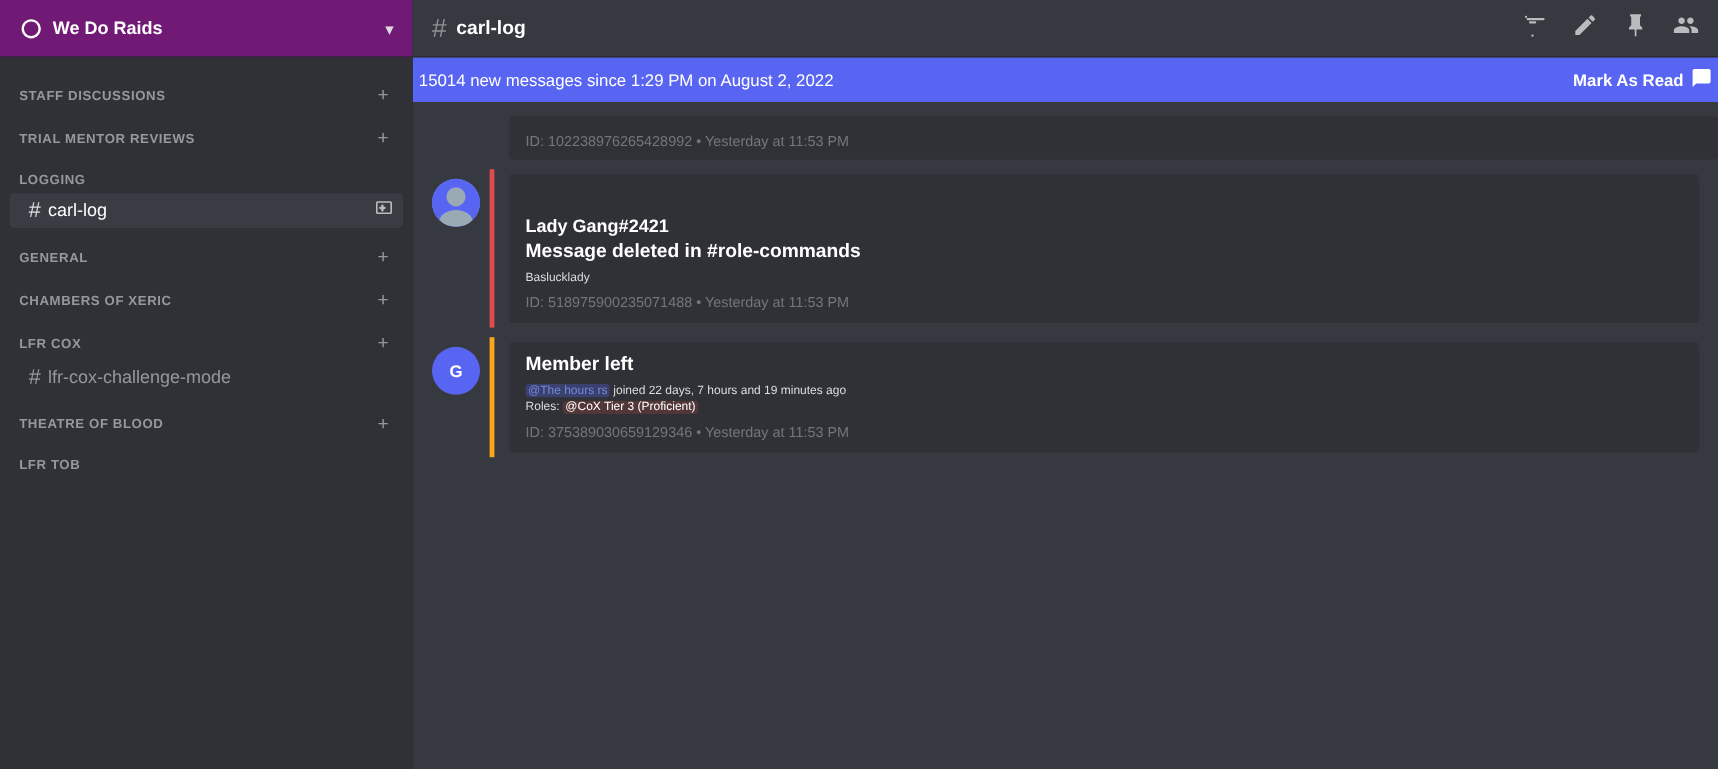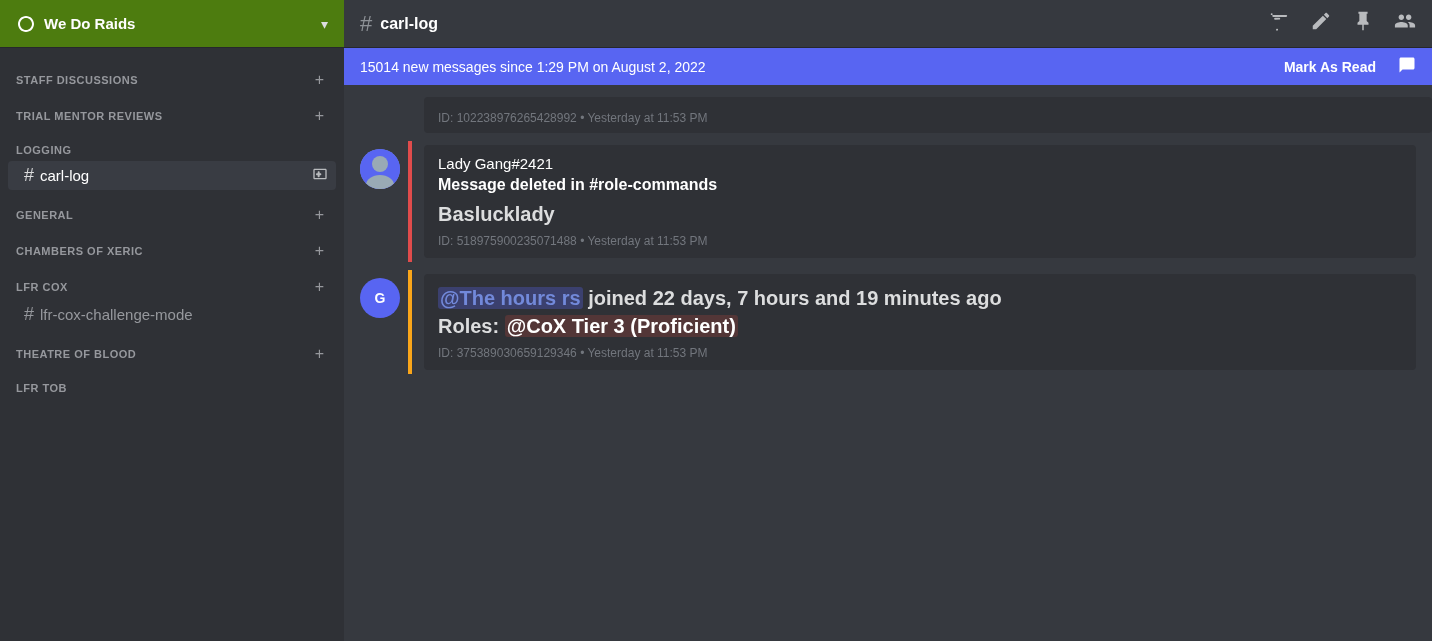--- a/index.html
+++ b/index.html
@@ -23,21 +23,21 @@
       height: 641px;
       overflow: hidden;
     }
 
     .server-header {
       display: flex;
       align-items: center;
       justify-content: space-between;
       padding: 0 16px;
       height: 48px;
-      background: #4d7c0f;
+      background: #701a75;
       border-bottom: 1px solid #26282c;
       cursor: pointer;
       gap: 20px;
     }
 
     .server-header-left {
       display: flex;
       align-items: center;
       gap: 8px;
     }
@@ -186,37 +186,37 @@
       font-size: 20px;
       cursor: pointer;
     }
 
     
     .new-messages-banner {
       display: flex;
       align-items: center;
       justify-content: space-between;
       background: #5865f2;
-      padding: 8px 16px;
+      padding: 8px 5px;
       flex-shrink: 0;
     }
 
     .banner-text {
       color: #fff;
       font-size: 14px;
       font-weight: 500;
     }
 
     .banner-mark-read {
       color: #fff;
       font-size: 14px;
       font-weight: 600;
       display: flex;
       align-items: center;
-      gap: 22px;
+      gap: 6px;
       cursor: pointer;
     }
 
     
     .messages-area {
       flex: 1;
       overflow-y: auto;
       padding: 8px 0;
     }
 
@@ -266,37 +266,37 @@
     }
 
     .message-header {
       display: flex;
       align-items: baseline;
       gap: 8px;
       margin-bottom: 4px;
     }
 
     .message-author {
-      font-weight: 400;
+      font-weight: 700;
       font-size: 15px;
       color: #fff;
+      margin-top: 25px;
     }
 
     .message-title {
       font-size: 16px;
       font-weight: 700;
       color: #fff;
       margin-bottom: 6px;
     }
 
     .message-body {
-      font-size: 20px;
+      font-size: 10px;
       color: #dcddde;
       line-height: 1.4;
-      font-weight: bold;
     }
 
     .message-id-line {
       font-size: 12px;
       color: #72767d;
       margin-top: 6px;
     }
 
     
     .top-message {
@@ -481,20 +481,21 @@
         <div class="message-id-line">ID: 518975900235071488 • Yesterday at 11:53 PM</div>
       </div>
     </div>
 
     <div class="message-group" style="position: relative; padding: 4px 16px 4px 80px; margin-bottom: 8px;">
       <div class="left-bar yellow" style="position: absolute; left: 64px; top: 0; bottom: 0; width: 4px; background: #faa61a;"></div>
       <div class="avatar" style="position: absolute; left: 16px; top: 8px; width: 40px; height: 40px; border-radius: 50%; background: #5865f2; display: flex; align-items: center; justify-content: center; color: #fff; font-weight: 700; font-size: 14px;">
         G
       </div>
       <div class="message-content-area">
+        <div class="message-title">Member left</div>
         <div class="message-body">
           <span class="mention-tag">@The hours rs</span><span> joined 22 days, 7 hours and 19 minutes ago</span><br>
           <span>Roles: </span><span class="role-tag cox">@CoX Tier 3 (Proficient)</span>
         </div>
         <div class="message-id-line">ID: 375389030659129346 • Yesterday at 11:53 PM</div>
       </div>
     </div>
 
   </div>
 

